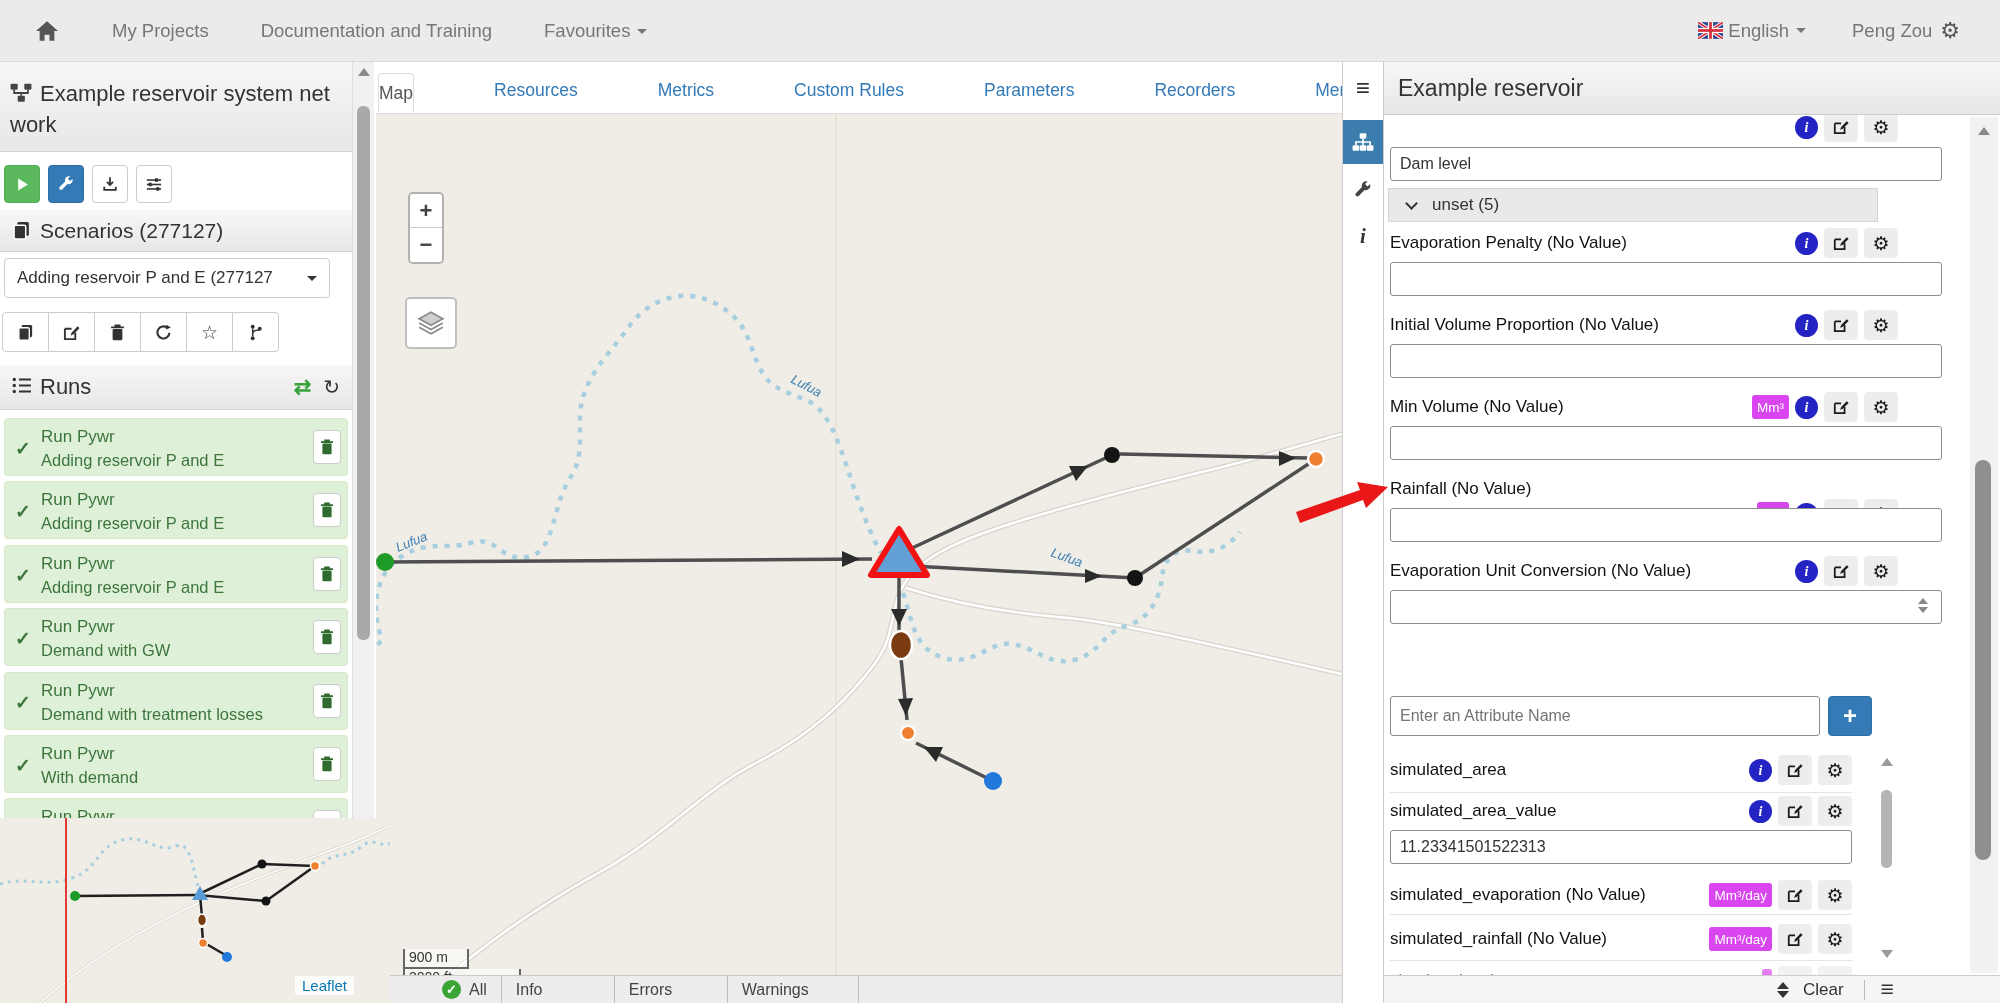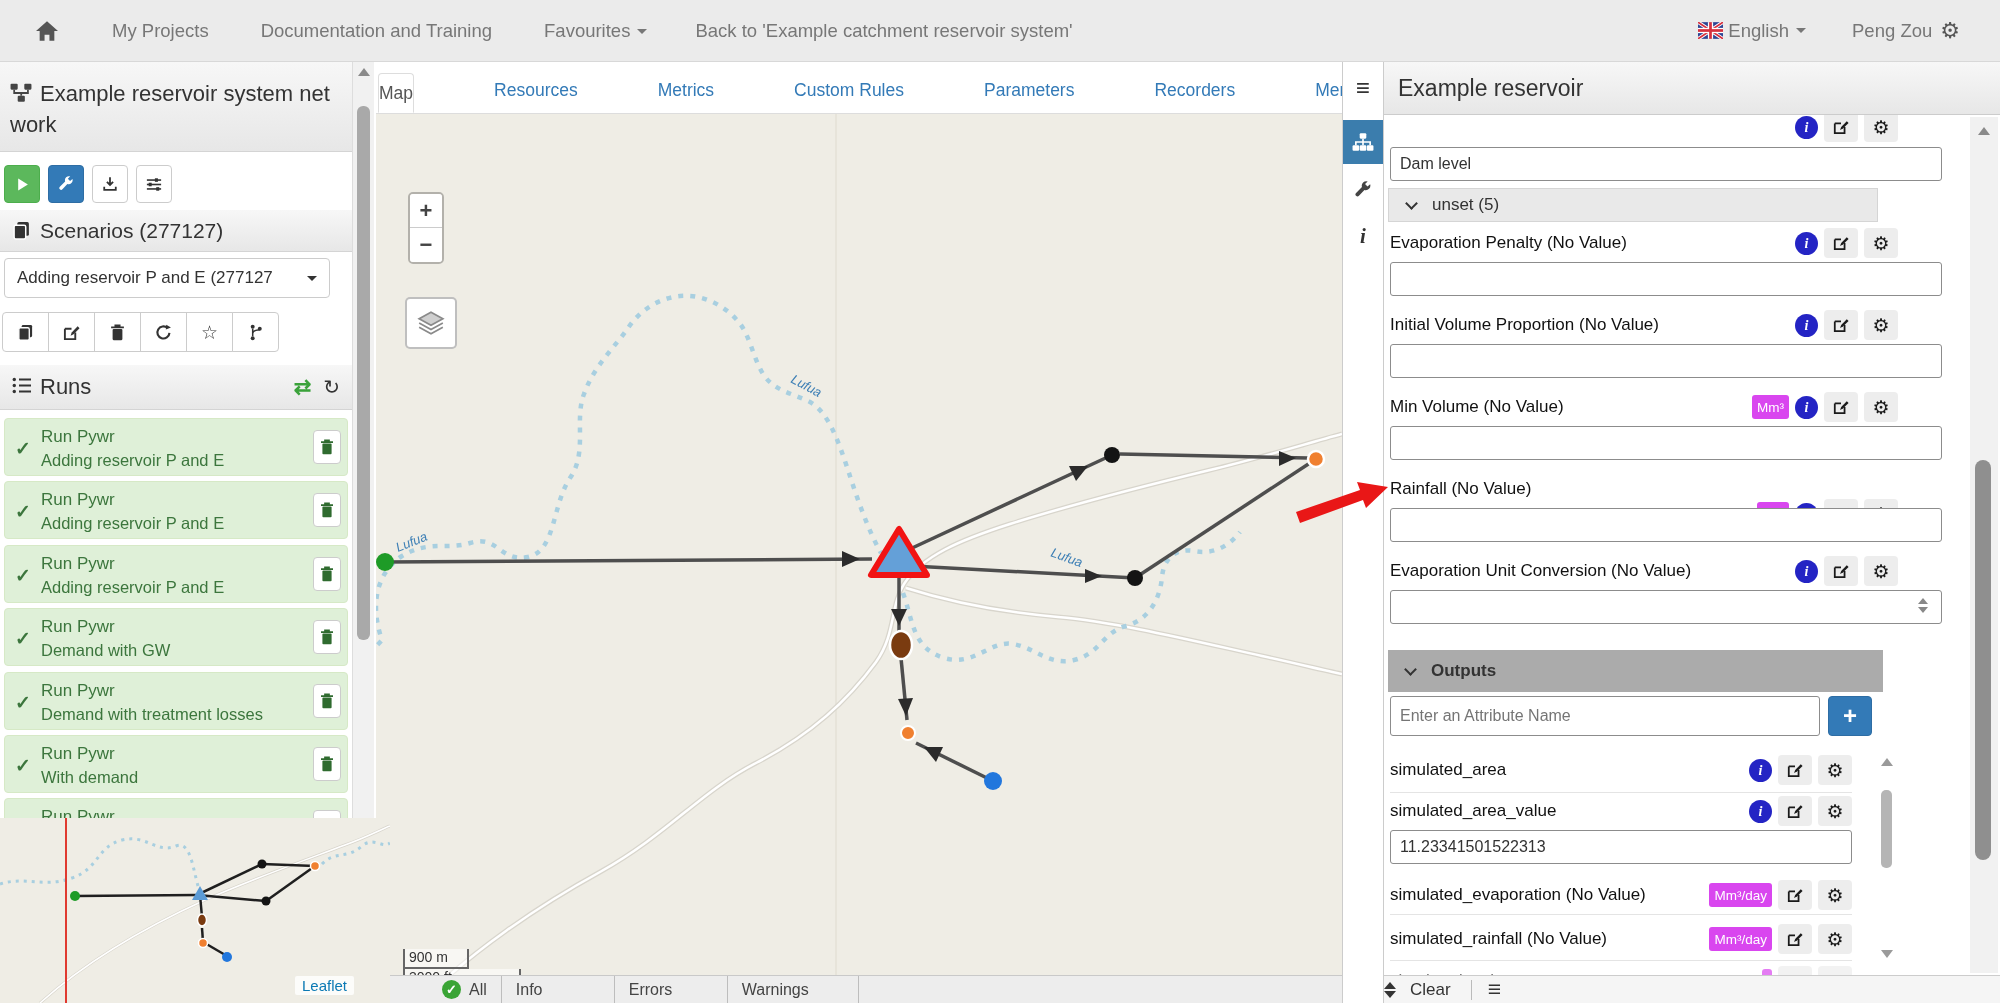--- a/index.html
+++ b/index.html
@@ -111,21 +111,21 @@
           transform:rotate(45deg); margin:0 16px 4px 18px; }
   .spin { position:absolute; display:flex; flex-direction:column; gap:3px; align-items:center; }
   .spin .u { width:0;height:0;border-left:5px solid transparent;border-right:5px solid transparent;border-bottom:6px solid #888; }
   .spin .d { width:0;height:0;border-left:5px solid transparent;border-right:5px solid transparent;border-top:6px solid #888; }
   .addbtn { position:absolute; width:44px; height:40px; background:#337ab7; border:1px solid #2e6da4; border-radius:4px;
             color:#fff; font-size:24px; font-weight:bold; display:flex; align-items:center; justify-content:center; cursor:pointer; }
   .outrow-line { position:absolute; left:6px; width:462px; border-bottom:1px solid #e4e4e4; }
   .v-scroll { position:absolute; right:2px; top:55px; bottom:30px; width:28px; background:#f1f1f1; }
   .v-thumb { position:absolute; left:5px; width:16px; background:#8f8f8f; border-radius:8px; } 
   .p-foot { position:absolute; left:0; bottom:0; width:100%; height:28px; background:#f5f5f5; border-top:1px solid #ccc;
-            display:flex; align-items:center; padding-right:106px; color:#333; font-size:17px; }
+            display:flex; align-items:center; justify-content:flex-end; padding-right:106px; color:#333; font-size:17px; }
   .sorticon { display:flex; flex-direction:column; gap:2px; margin-right:14px; cursor:pointer; }
   .sorticon .u{width:0;height:0;border-left:6px solid transparent;border-right:6px solid transparent;border-bottom:7px solid #333;}
   .sorticon .d{width:0;height:0;border-left:6px solid transparent;border-right:6px solid transparent;border-top:7px solid #333;}
   .foot-div { width:1px; height:20px; background:#bbb; margin:0 16px 0 20px; }
   .foot-burger { font-size:23px; color:#333; cursor:pointer; }
 
   
   .minimap { position:absolute; left:0; top:818px; width:390px; height:185px; z-index:5; background:#efede5; overflow:hidden; }
   .leaflet-chip { position:absolute; right:36px; bottom:8px; background:rgba(255,255,255,0.8); color:#0b79b4;
                   font-size:15px; padding:1px 7px; border-radius:2px; cursor:pointer; }
@@ -140,21 +140,20 @@
 
   <nav class="topnav">
     <span class="nav-home">
       <svg viewBox="0 0 20 18" width="26" height="22">
           <path d="M10 1 L19 9 h-3 v8 h-4 v-5 h-4 v5 H4 V9 H1 Z" fill="#555"></path>
         </svg>
     </span>
     <a class="ml52">My Projects</a>
     <a class="ml52">Documentation and Training</a>
     <a class="ml52"><span>Favourites</span><span class="caret-down"></span></a>
-    <a class="ml48">Back to 'Example catchment reservoir system'</a>
     <div class="nav-right">
       <span class="flag">
         <svg viewBox="0 0 24 16" width="25" height="17">
             <rect width="24" height="16" fill="#2e4593"></rect>
             <path d="M0 0 L24 16 M24 0 L0 16" stroke="#fff" stroke-width="3.5"></path>
             <path d="M0 0 L24 16 M24 0 L0 16" stroke="#d6303e" stroke-width="1.6"></path>
             <rect x="9.5" width="5" height="16" fill="#fff"></rect>
             <rect y="5.5" width="24" height="5" fill="#fff"></rect>
             <rect x="10.7" width="2.6" height="16" fill="#d6303e"></rect>
             <rect y="6.7" width="24" height="2.6" fill="#d6303e"></rect>
@@ -586,24 +585,20 @@
             </svg>
           </span>
         <span class="mini-btn gear-g">⚙</span>
       </div>
       <input class="tinput" style="top: 475px;" value="">
       <span class="spin" style="top:483px; left:534px;">
           <span class="u"></span>
           <span class="d"></span>
         </span>
 
-      <div class="sec-head" style="top:535px; width:495px; height:42px; background:#ababab; font-weight:bold;">
-        <span class="chev"></span>
-          <span>Outputs</span>
-      </div>
 
       <input class="tinput" style="top: 581px; width: 430px; height: 40px; color: #0c4a6e;" placeholder="Enter an Attribute Name">
       <button class="addbtn" style="top:581px; left:444px;">+</button>
 
       <div class="arow-label" style="top:640px;">simulated_area</div>
       <div class="arow-icons" style="top:640px; right:116px;">
         <span class="info-badge">i</span>
         <span class="mini-btn">
             <svg viewBox="0 0 18 18" width="16" height="16">
               <path d="M2 5 h7 M2 5 v11 h11 v-7" stroke="#1a1a1a" stroke-width="2" fill="none"></path>

